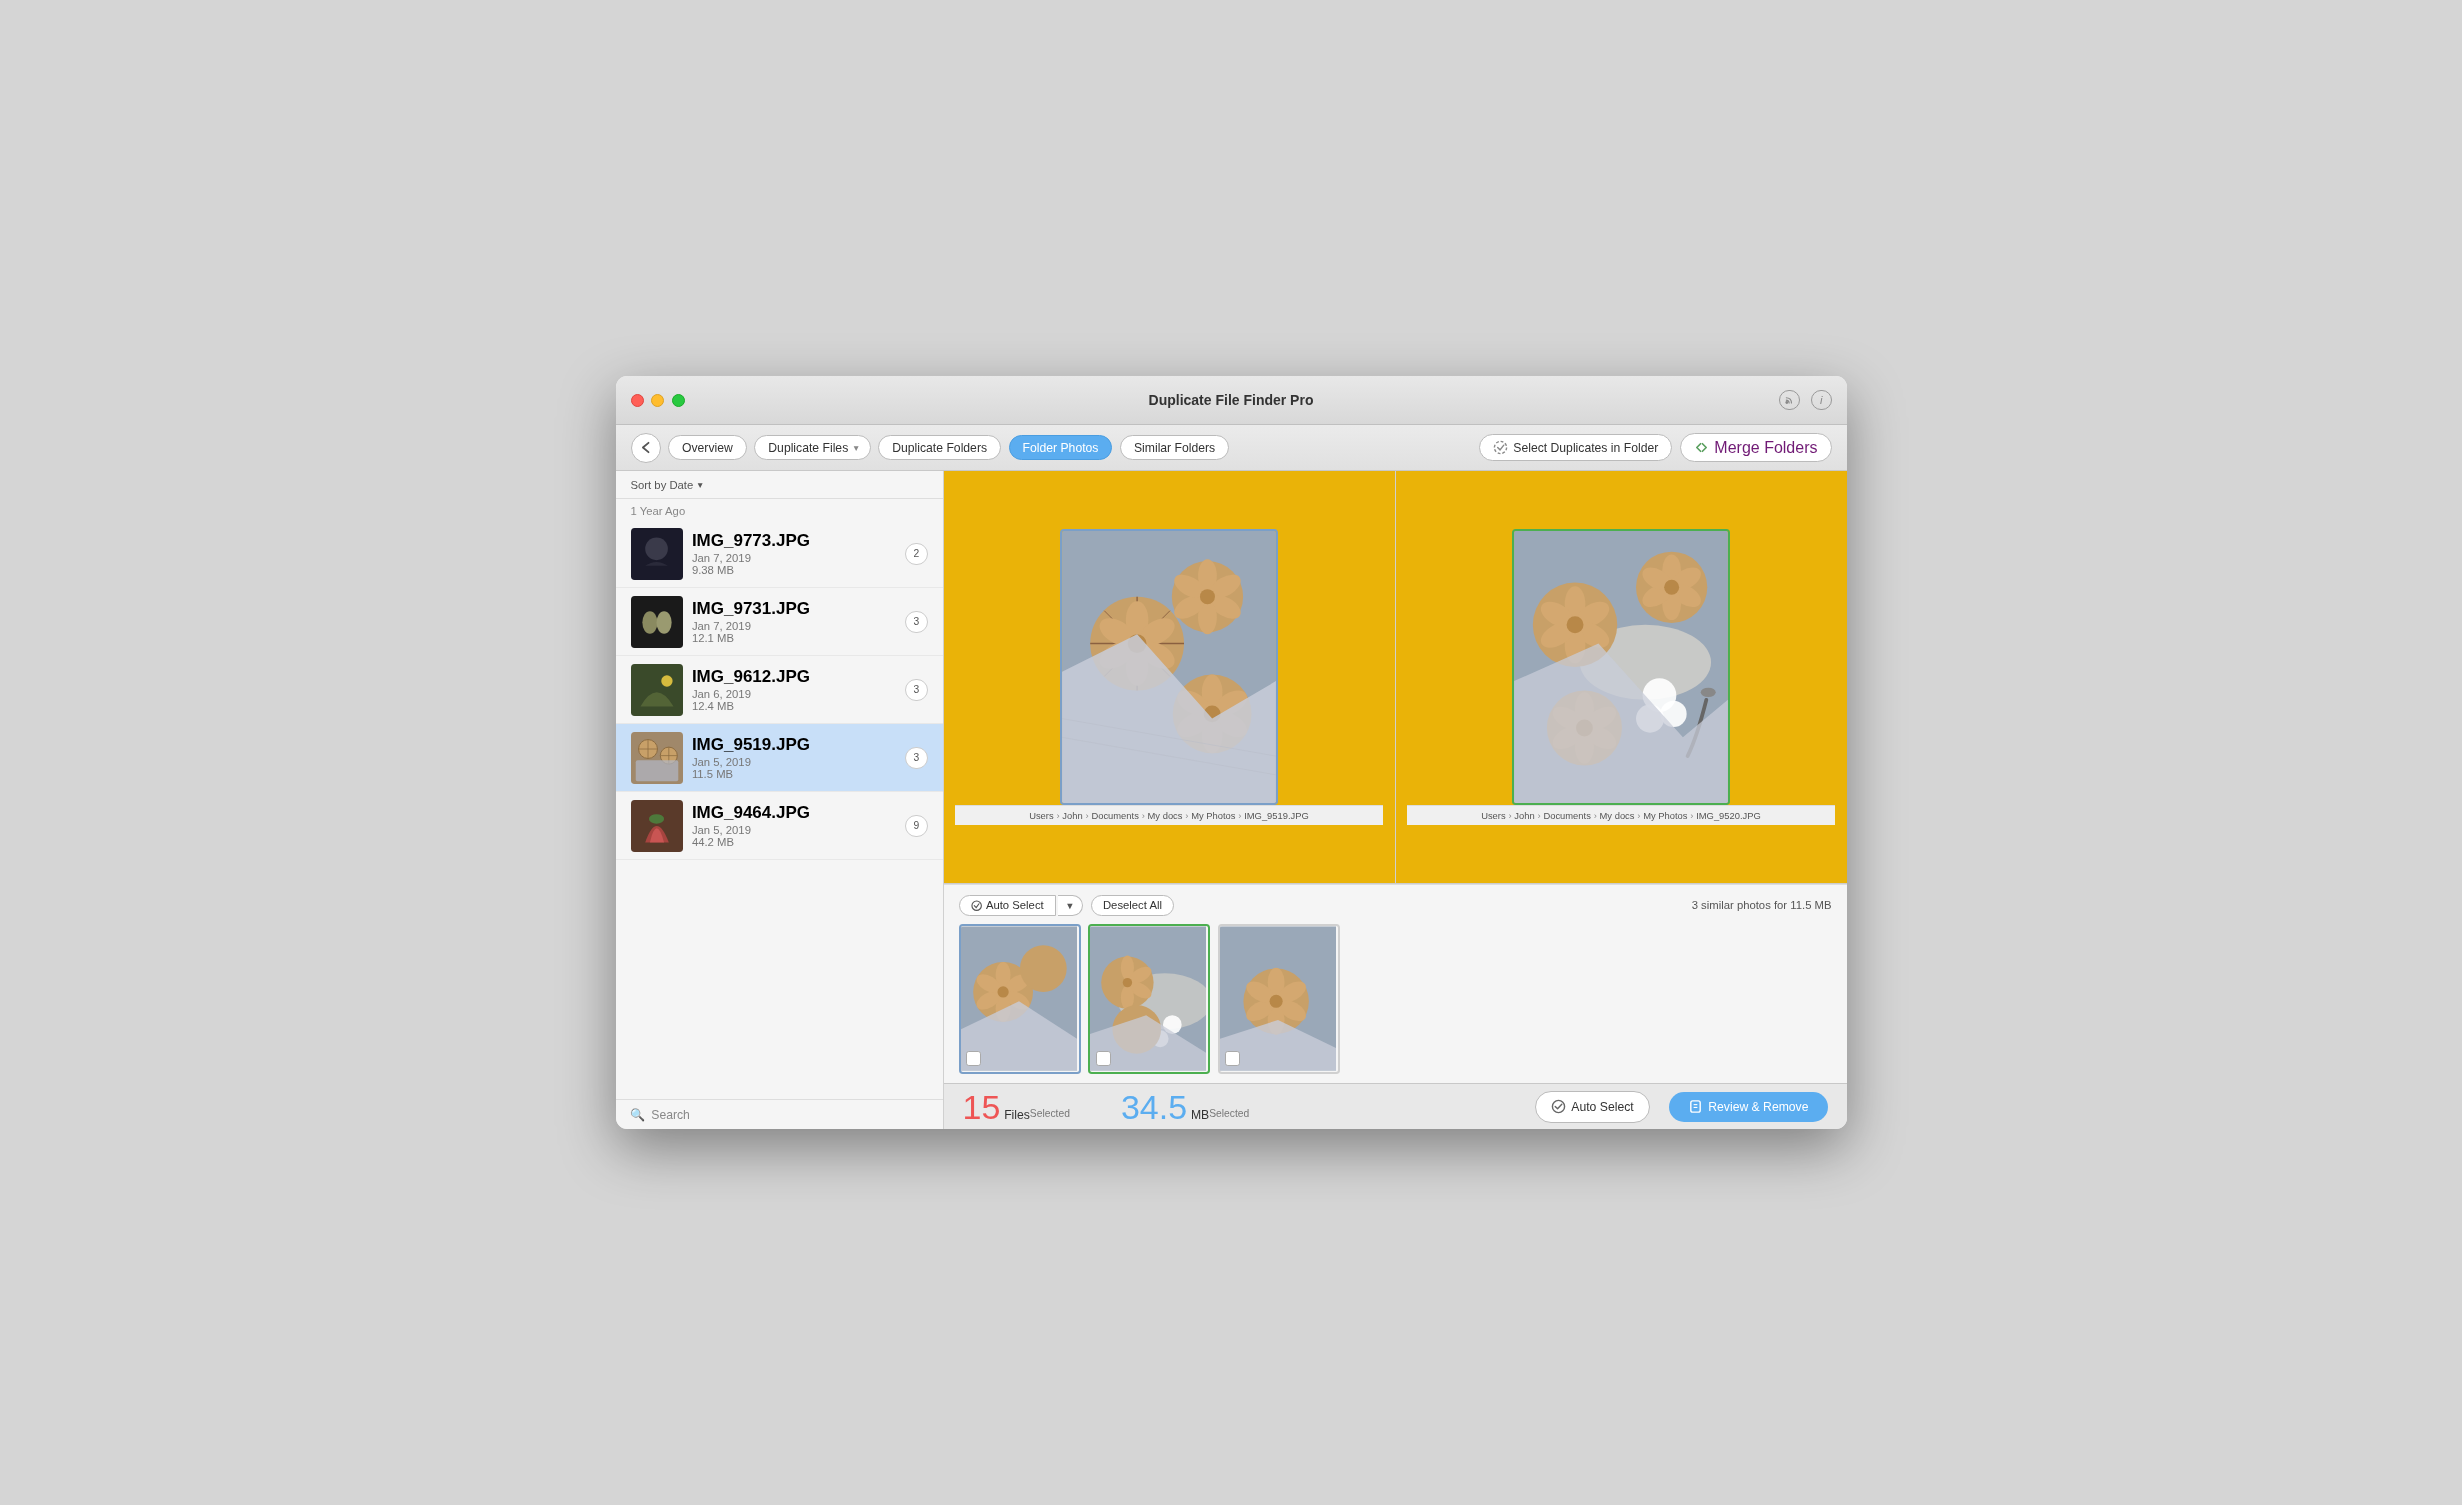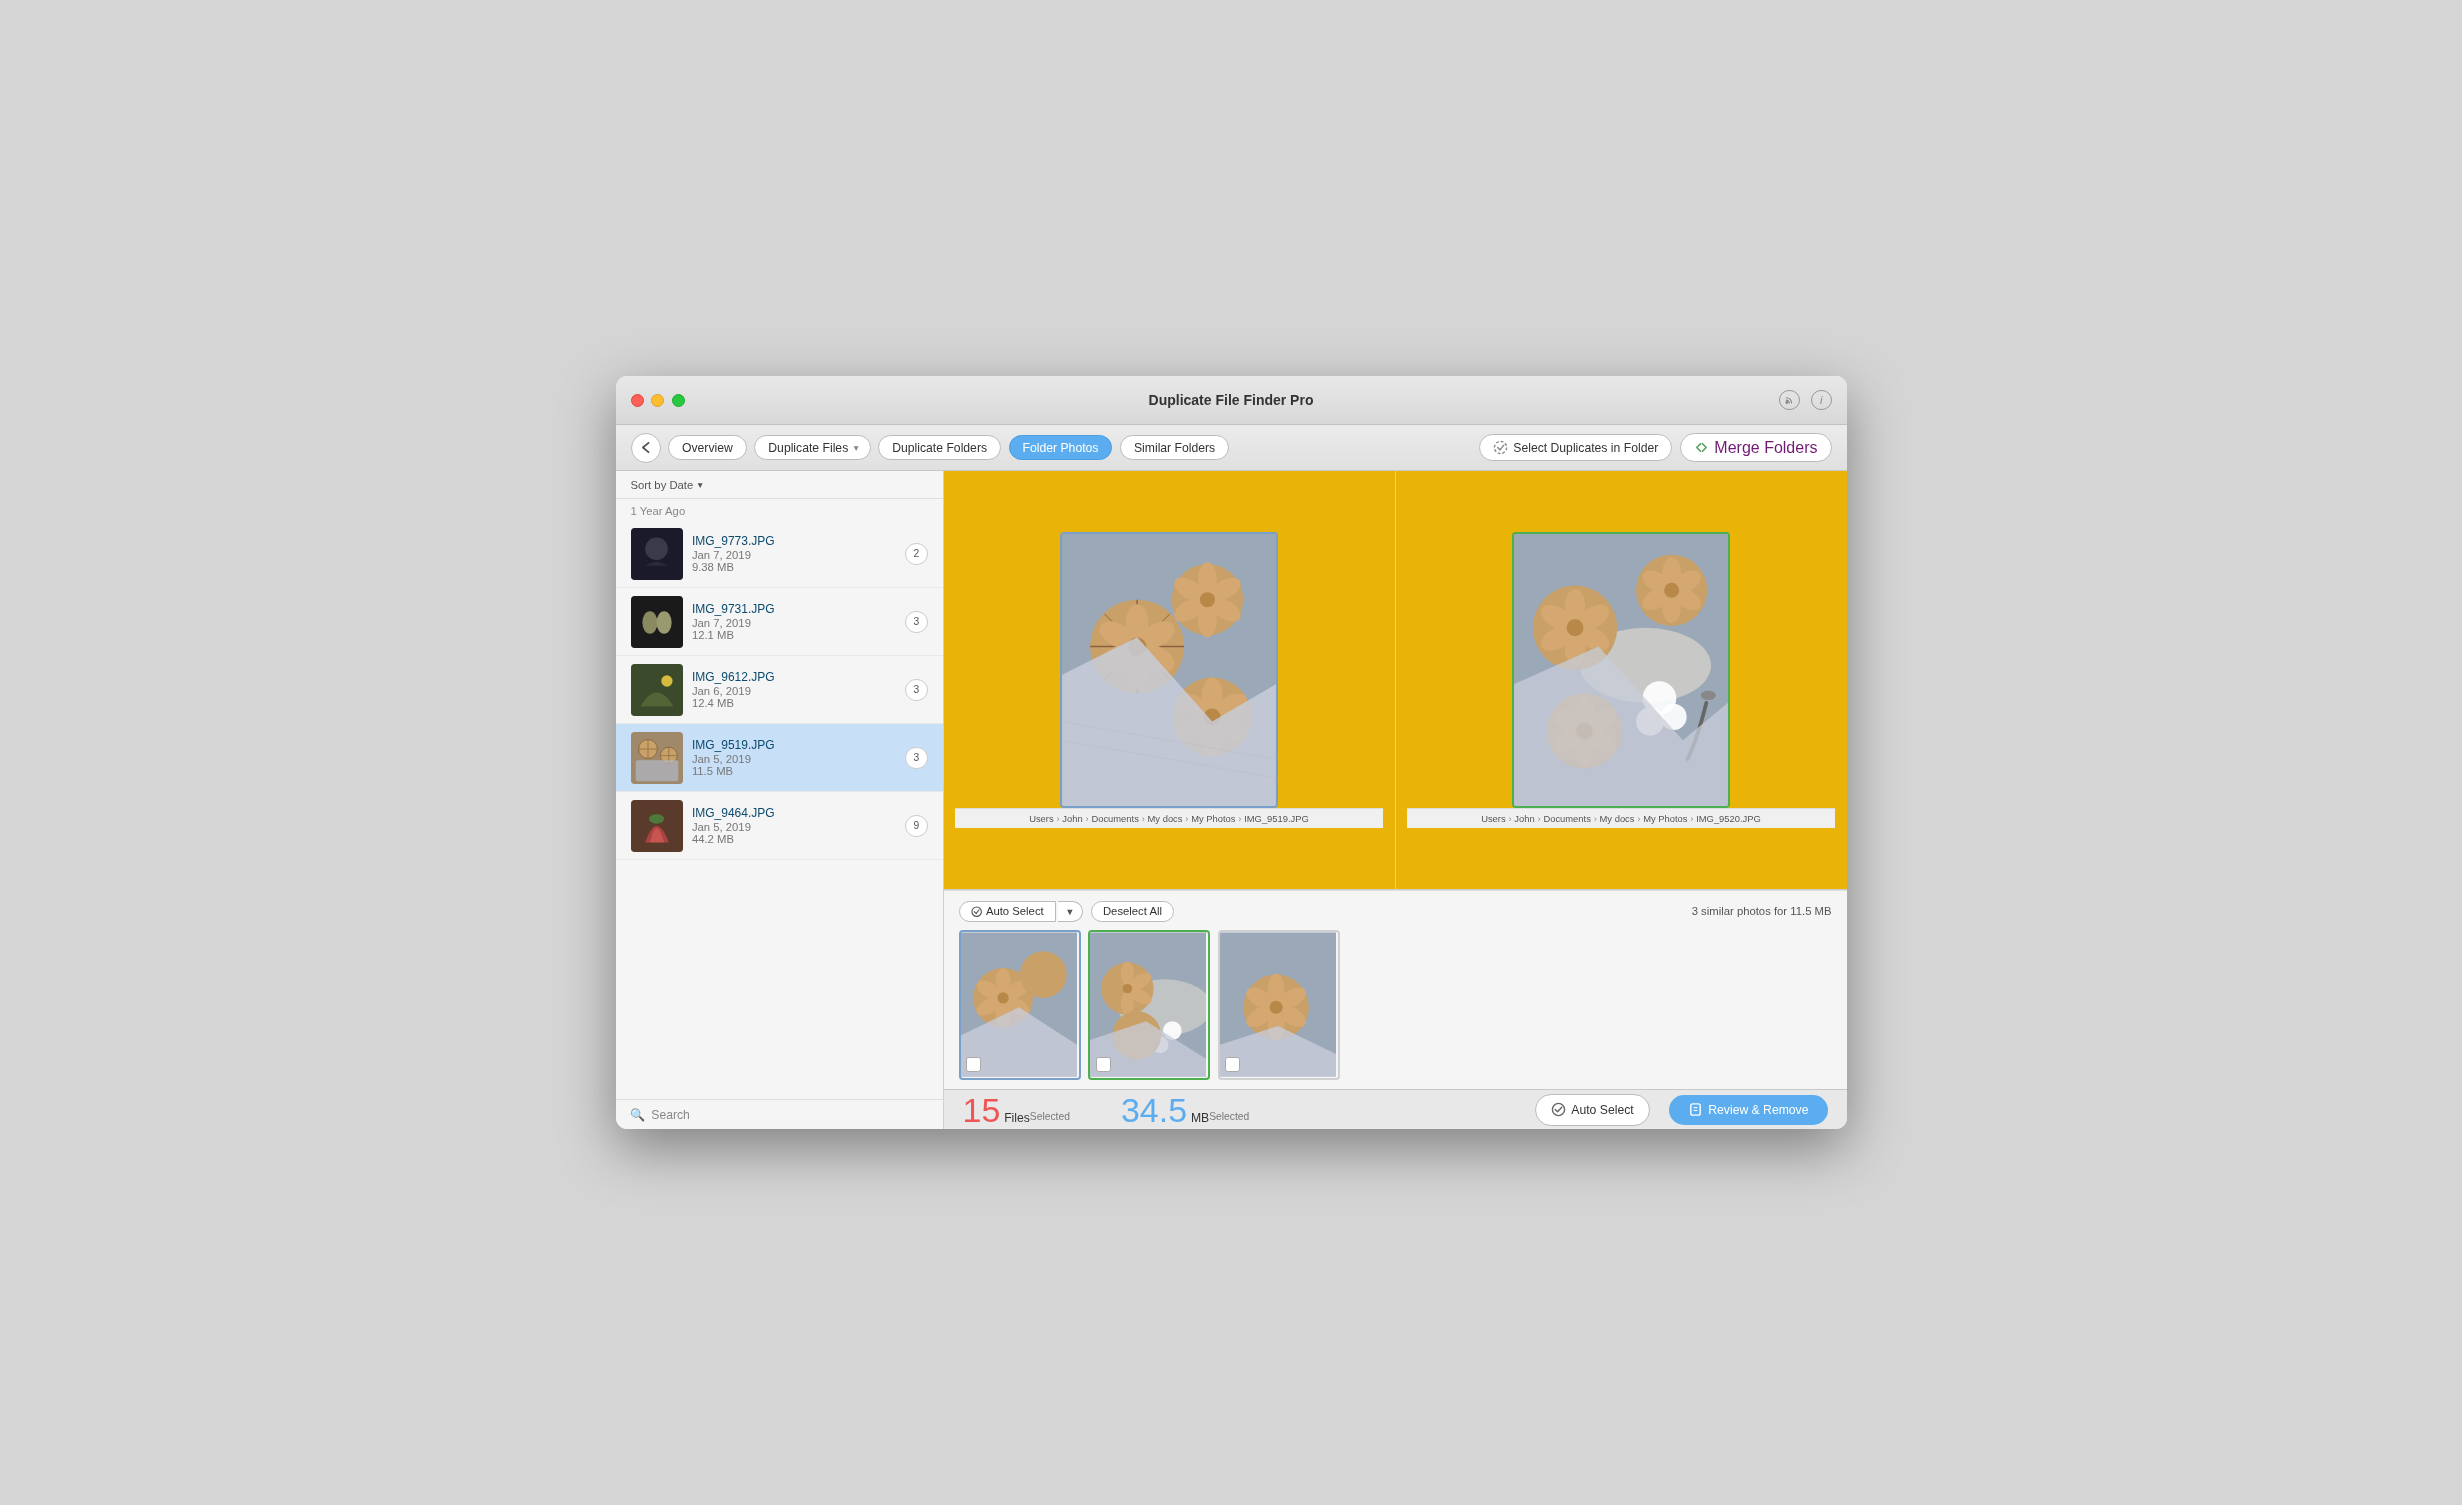--- a/index.html
+++ b/index.html
@@ -225,23 +225,23 @@
       height: 52px;
       border-radius: 3.8px;
       overflow: hidden;
       flex-shrink: 0;
       background: #ccc;
     }
     .sidebar-item-info {
       flex: 1;
     }
     .sidebar-item-name {
-      font-size: 12px;
-      font-weight: 400;
-      color: #0c4a6e;
+      font-size: 17px;
+      font-weight: 700;
+      color: #000000;
     }
     .sidebar-item-date {
       font-size: 11.3px;
       color: #777;
       margin-top: 0.9px;
     }
     .sidebar-item-size {
       font-size: 11.3px;
       color: #777;
     }
@@ -396,21 +396,21 @@
     }
     
     .status-bar {
       background: #e8e8e8;
       border-top: 0.9px solid #c8c8c8;
       padding: 9.4px 19px;
       display: flex;
       align-items: center;
       gap: 19px;
       flex-shrink: 0;
-      height: 40px;
+      height: 46px;
     }
     .status-files {
       display: flex;
       align-items: baseline;
       gap: 3.8px;
     }
     .status-number-red {
       font-size: 34px;
       font-weight: 300;
       color: #e55;

